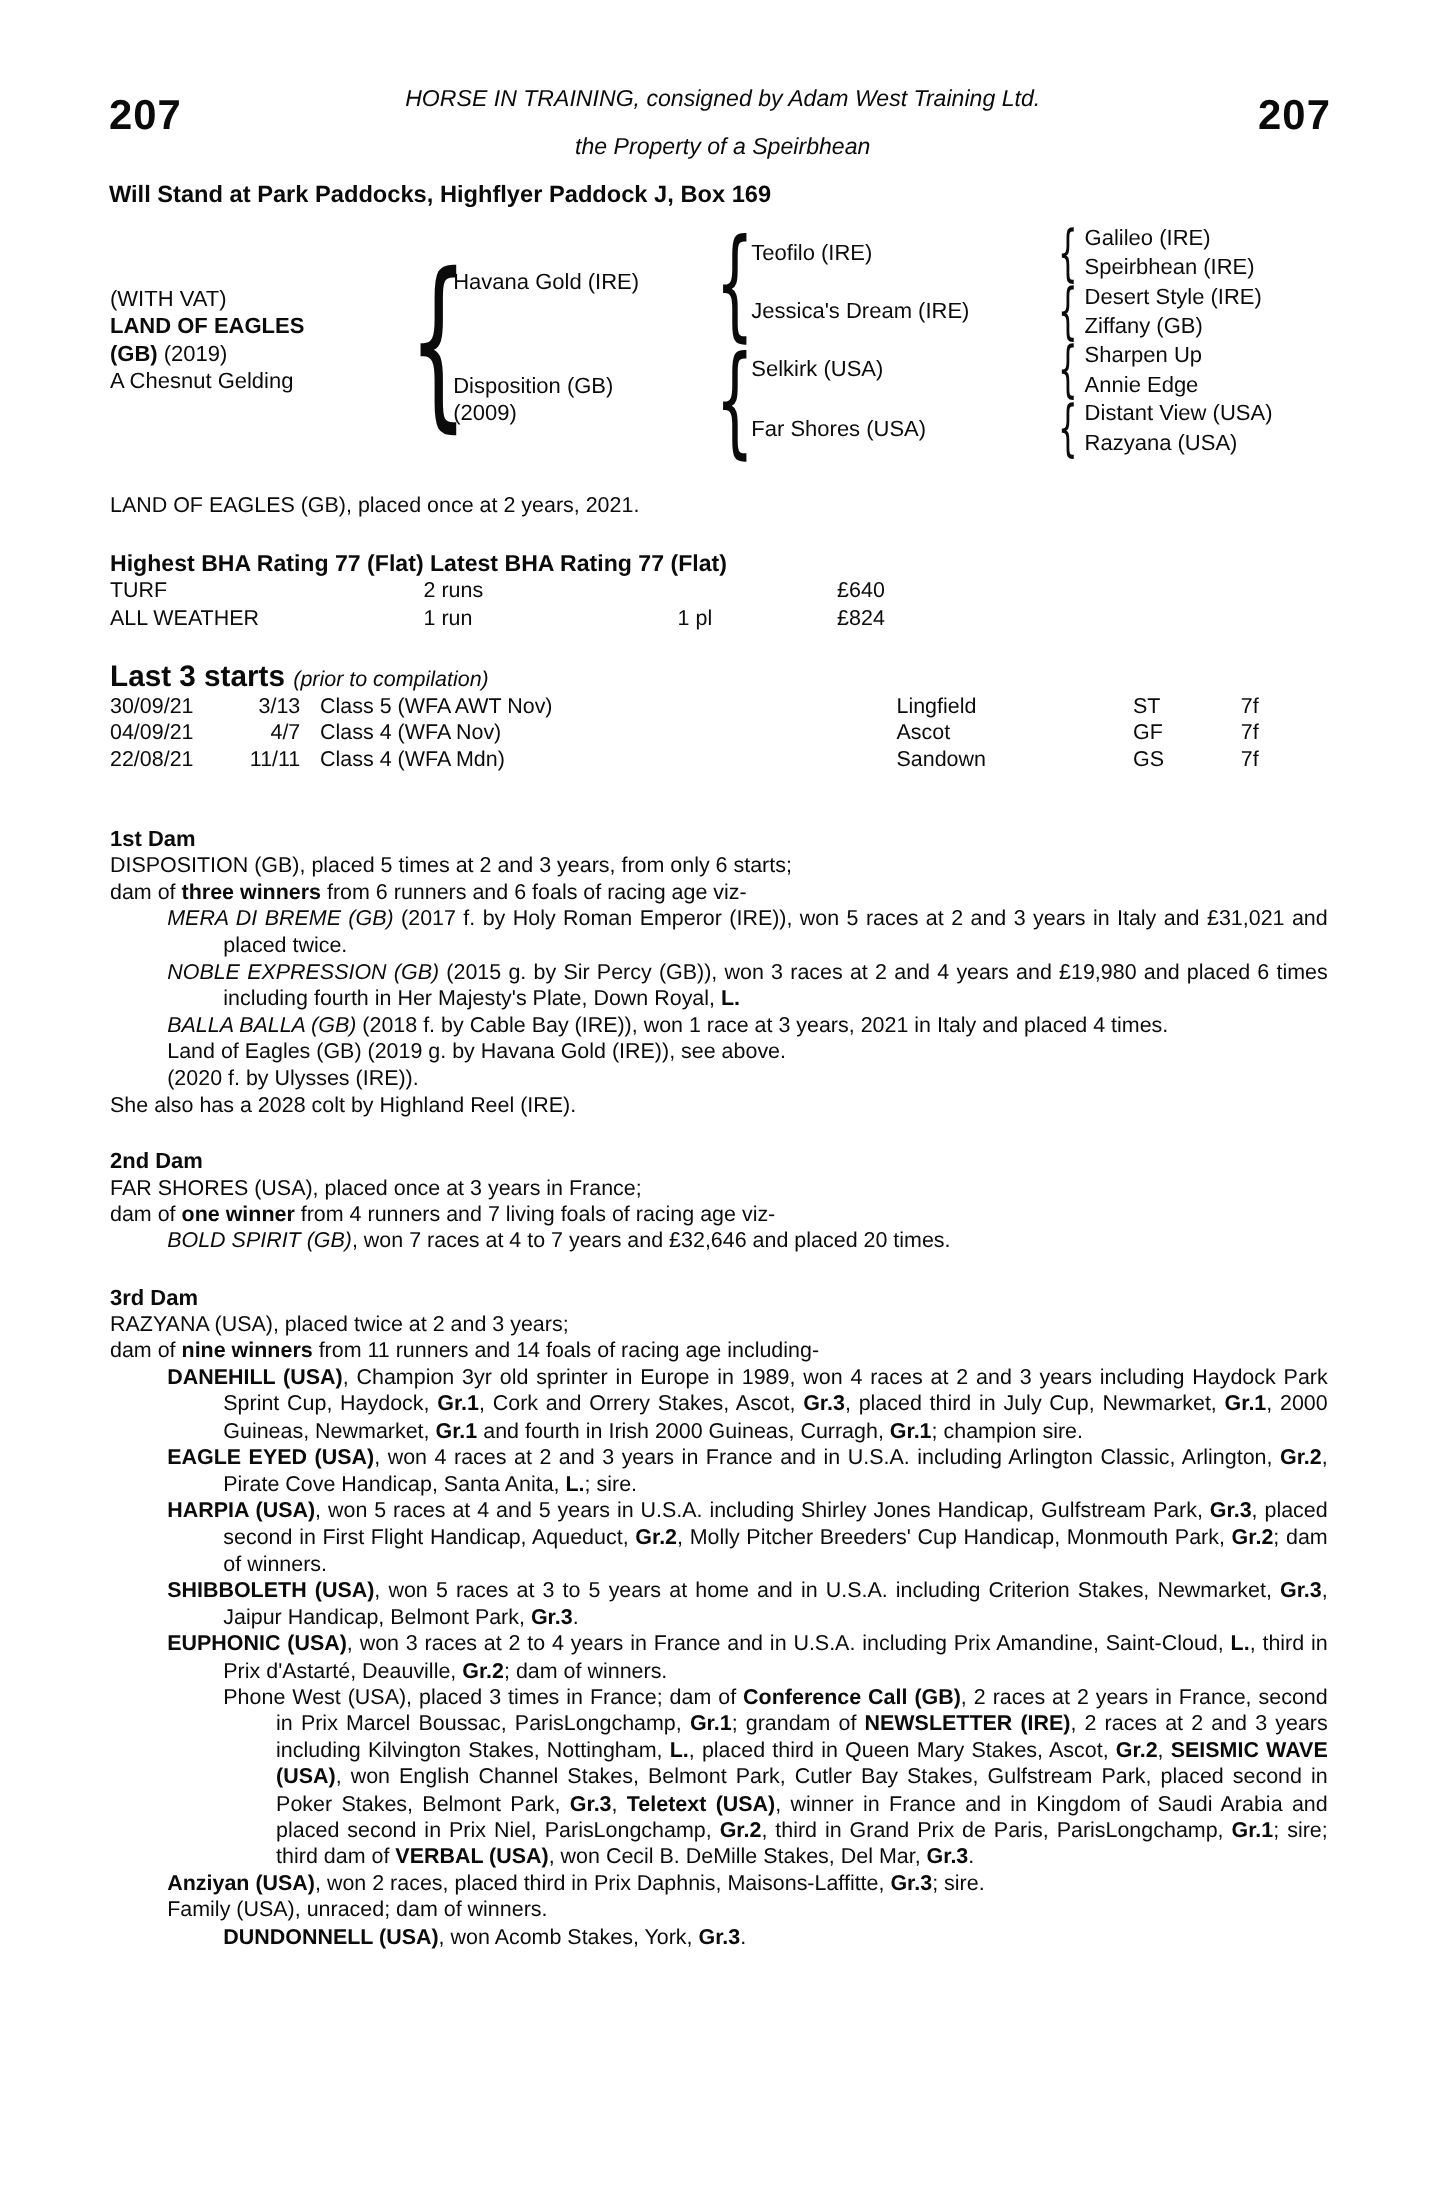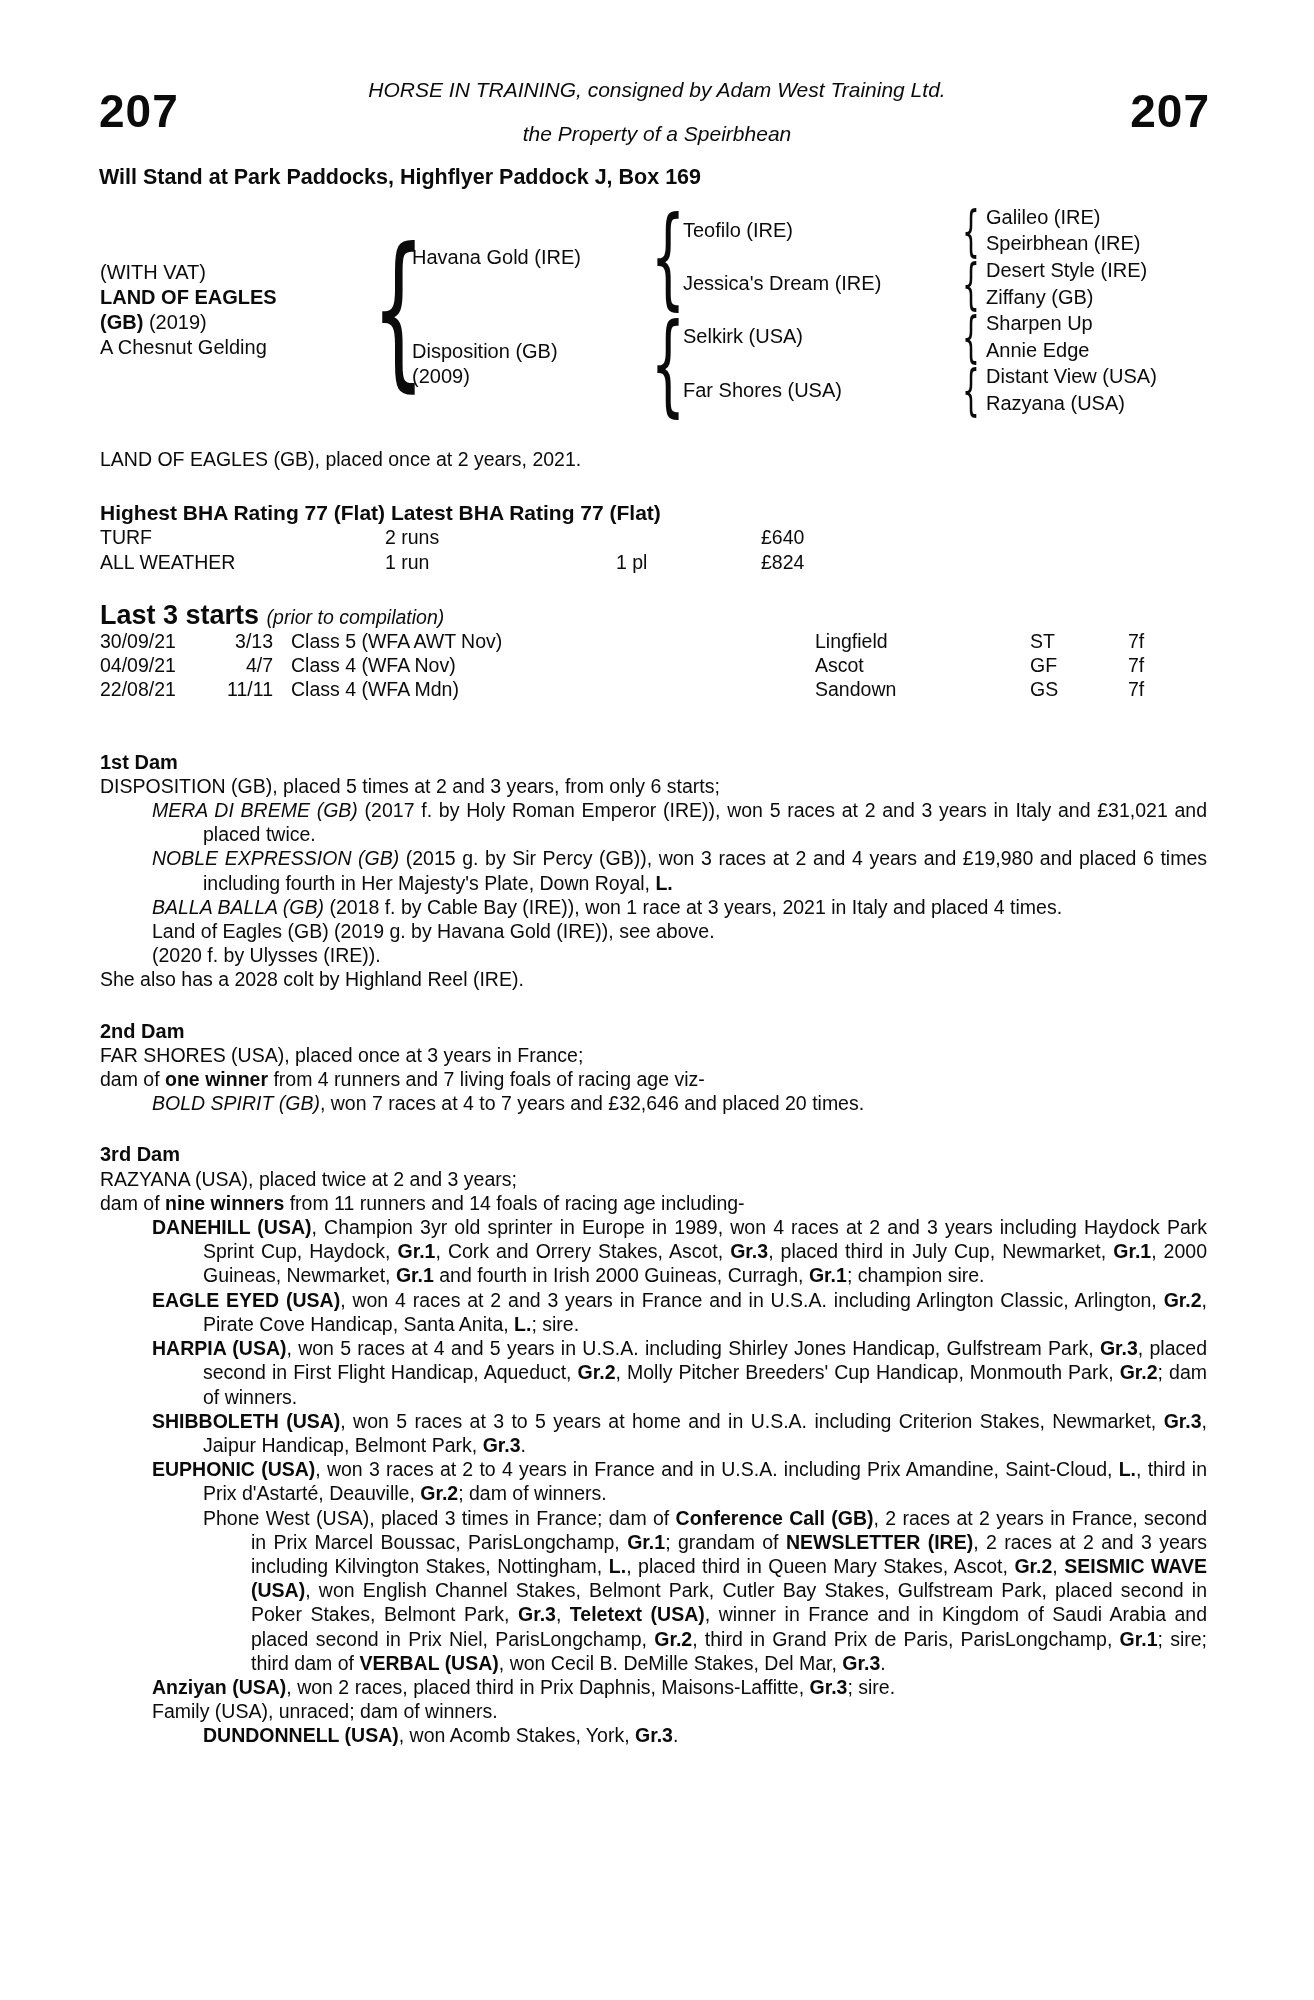--- a/index.html
+++ b/index.html
@@ -5,21 +5,21 @@
   html,body { margin:0; padding:0; background:#ffffff; }
   .page {
     position:relative; width:1314px; height:2000px; background:#fff;
     font-family:"Liberation Sans", sans-serif; color:#0b0b0b; overflow:hidden;
   }
   .abs { position:absolute; }
   .bold { font-weight:bold; }
 
   
   .consigned { top:78px; left:0; right:0; text-align:center; font-style:italic; font-size:21px; }
-  .lot { top:84px; font-size:46px; font-weight:bold; letter-spacing:1px; }
+  .lot { top:84px; font-size:38px; font-weight:bold; letter-spacing:1px; }
   .lot-left { left:99px; }
   .lot-right { right:104px; }
   .property { top:122px; left:0; right:0; text-align:center; font-style:italic; font-size:21px; }
   .standline { top:165px; left:99px; font-size:21.5px; font-weight:bold; }
 
   
   .ped {
     top:204px; left:100px; width:1110px;
     display:grid;
     grid-template-columns:285px 27px 241px 30px 272px 31px auto;
@@ -174,20 +174,21 @@
           <div>Sandown</div>
           <div>GS</div>
           <div>7f</div>
         </div>
       </div>
 
     <div id="dam-sections" class="dam-sections">
         <div class="dam-sec">
           <div class="sec-h">1st Dam</div>
           <div class="para ind0">DISPOSITION (GB), placed 5 times at 2 and 3 years, from only 6 starts;</div>
+          <div class="para ind0">dam of <span class="s-b">three winners</span> from 6 runners and 6 foals of racing age viz-</div>
           <div class="para ind1 just"><span class="s-i">MERA DI BREME (GB)</span> (2017 f. by Holy Roman Emperor (IRE)), won 5 races at 2 and 3 years in Italy and £31,021 and placed twice.</div>
           <div class="para ind1 just"><span class="s-i">NOBLE EXPRESSION (GB)</span> (2015 g. by Sir Percy (GB)), won 3 races at 2 and 4 years and £19,980 and placed 6 times including fourth in Her Majesty's Plate, Down Royal, <span class="s-b">L.</span></div>
           <div class="para ind1 just"><span class="s-i">BALLA BALLA (GB)</span> (2018 f. by Cable Bay (IRE)), won 1 race at 3 years, 2021 in Italy and placed 4 times.</div>
           <div class="para ind1">Land of Eagles (GB) (2019 g. by Havana Gold (IRE)), see above.</div>
           <div class="para ind1">(2020 f. by Ulysses (IRE)).</div>
           <div class="para ind0">She also has a 2028 colt by Highland Reel (IRE).</div>
         </div>
         <div class="dam-sec">
           <div class="sec-h">2nd Dam</div>
           <div class="para ind0">FAR SHORES (USA), placed once at 3 years in France;</div>

